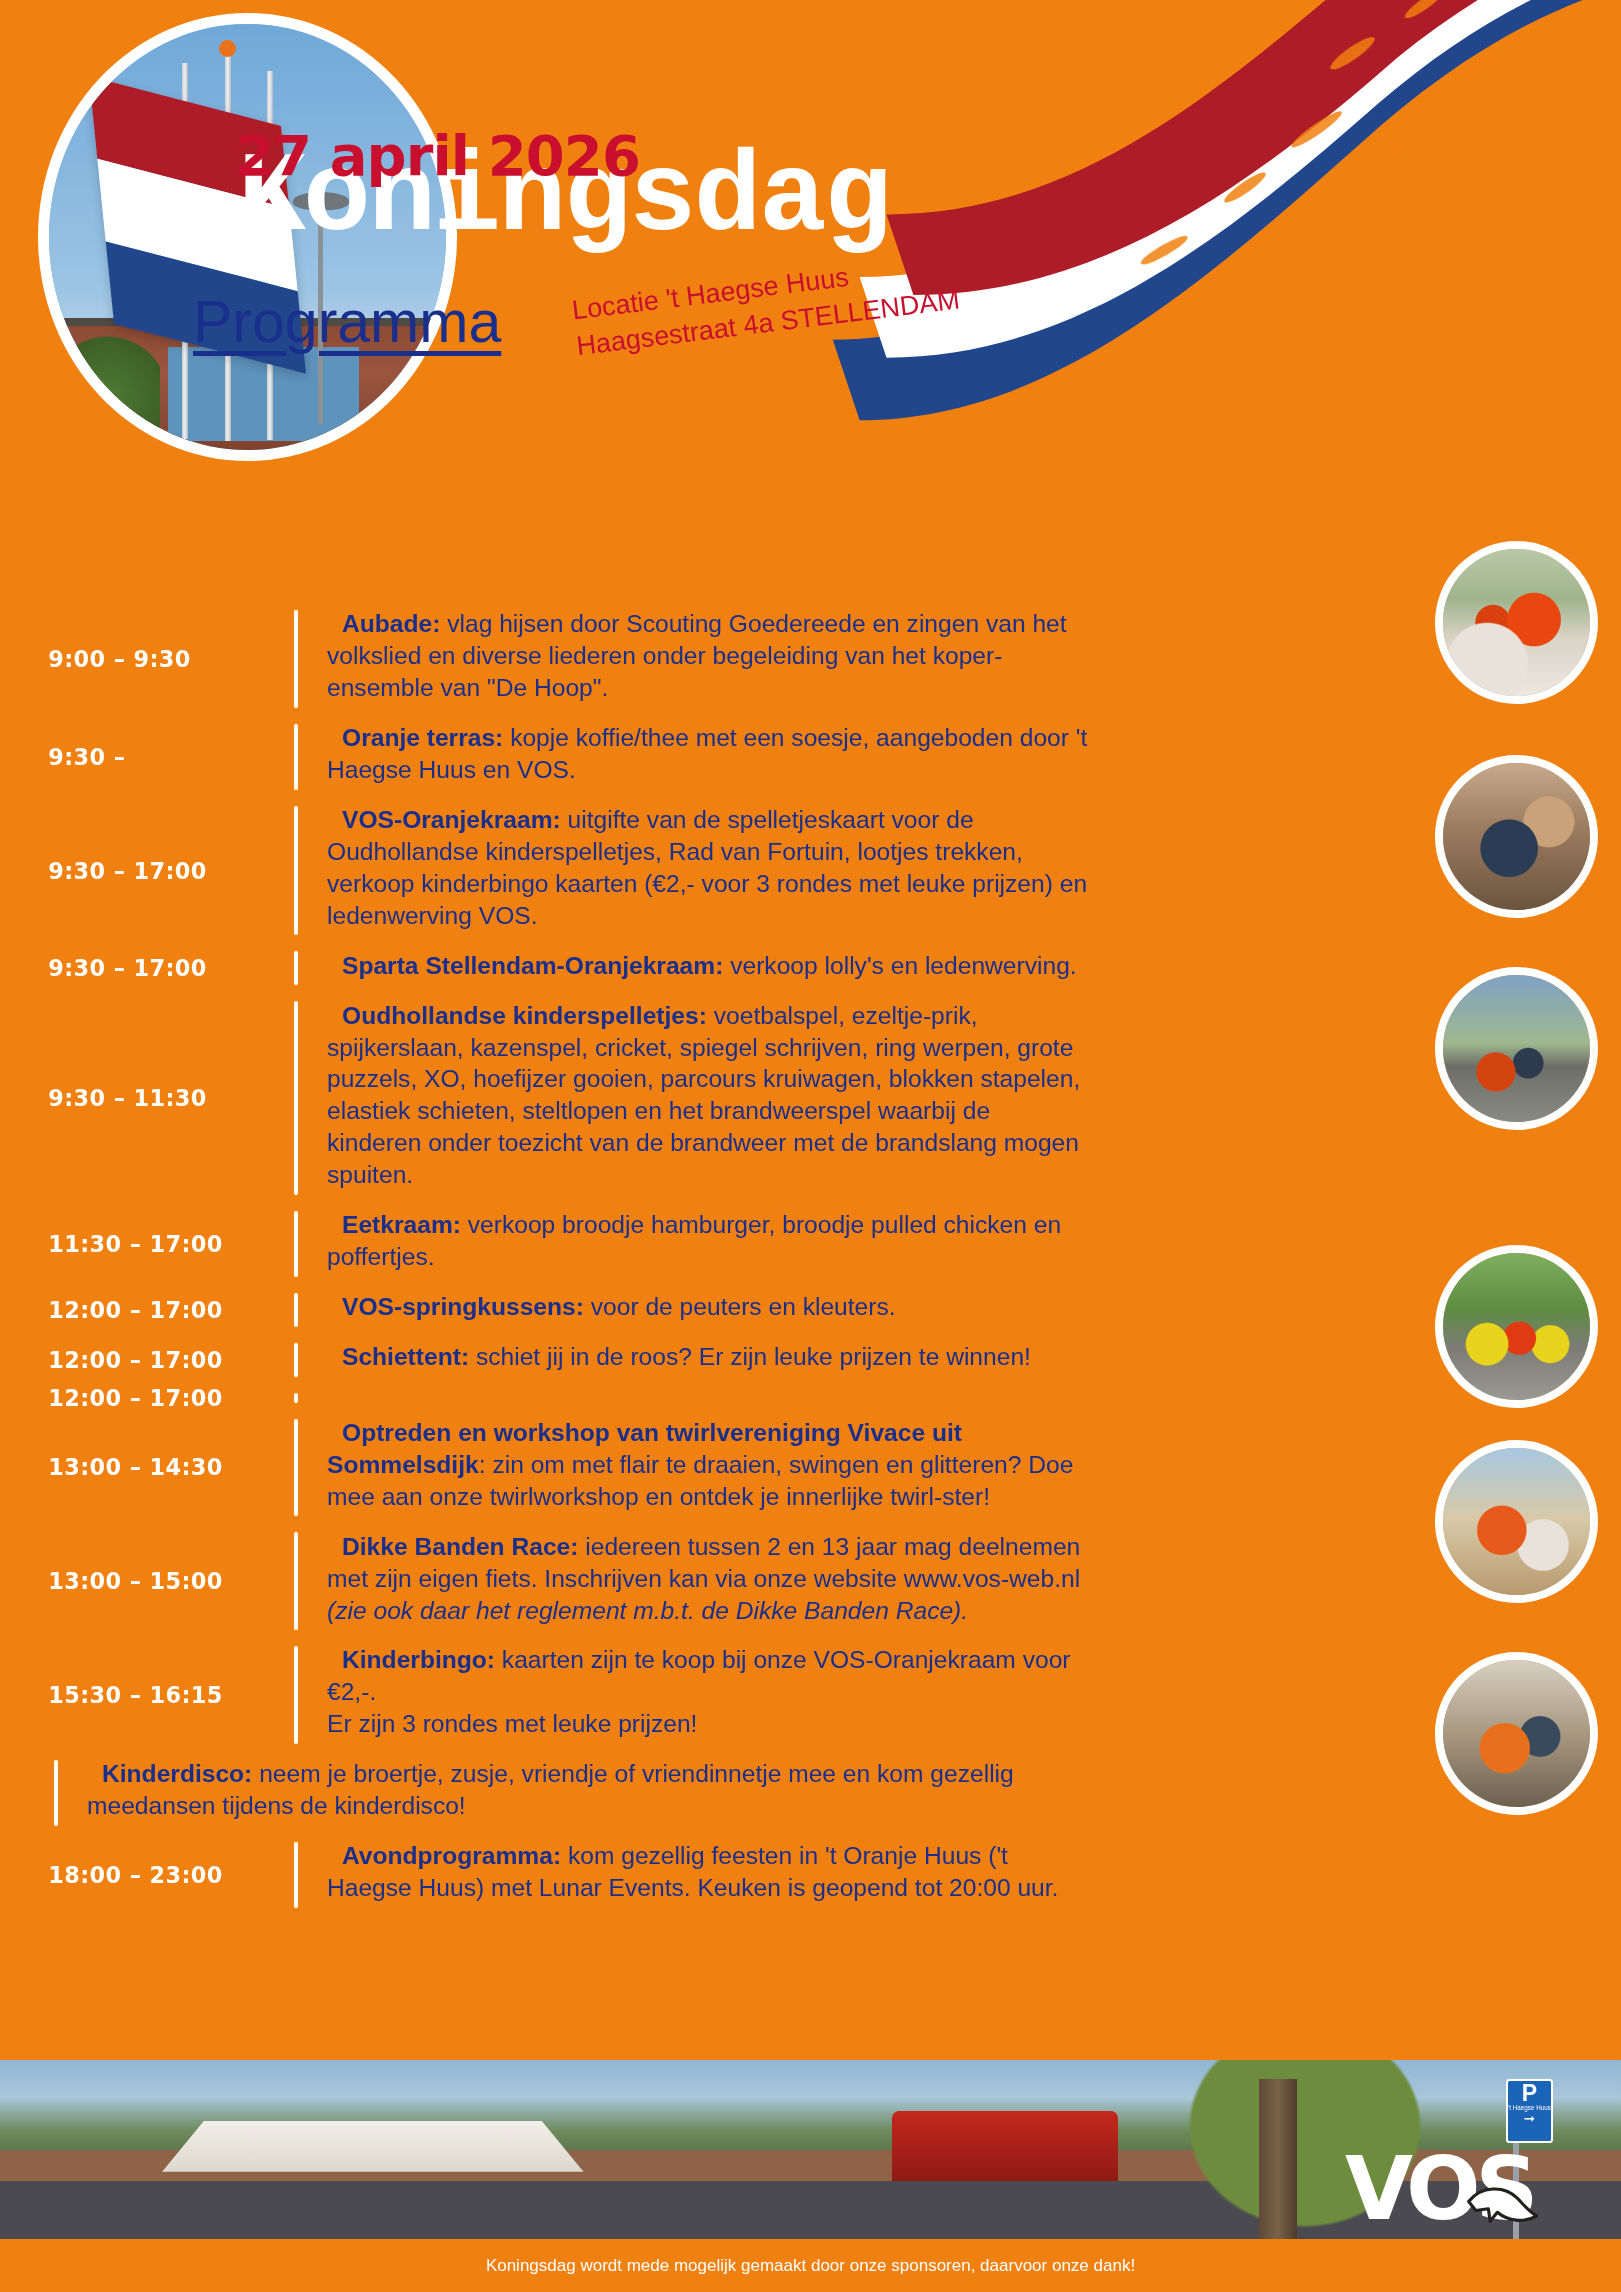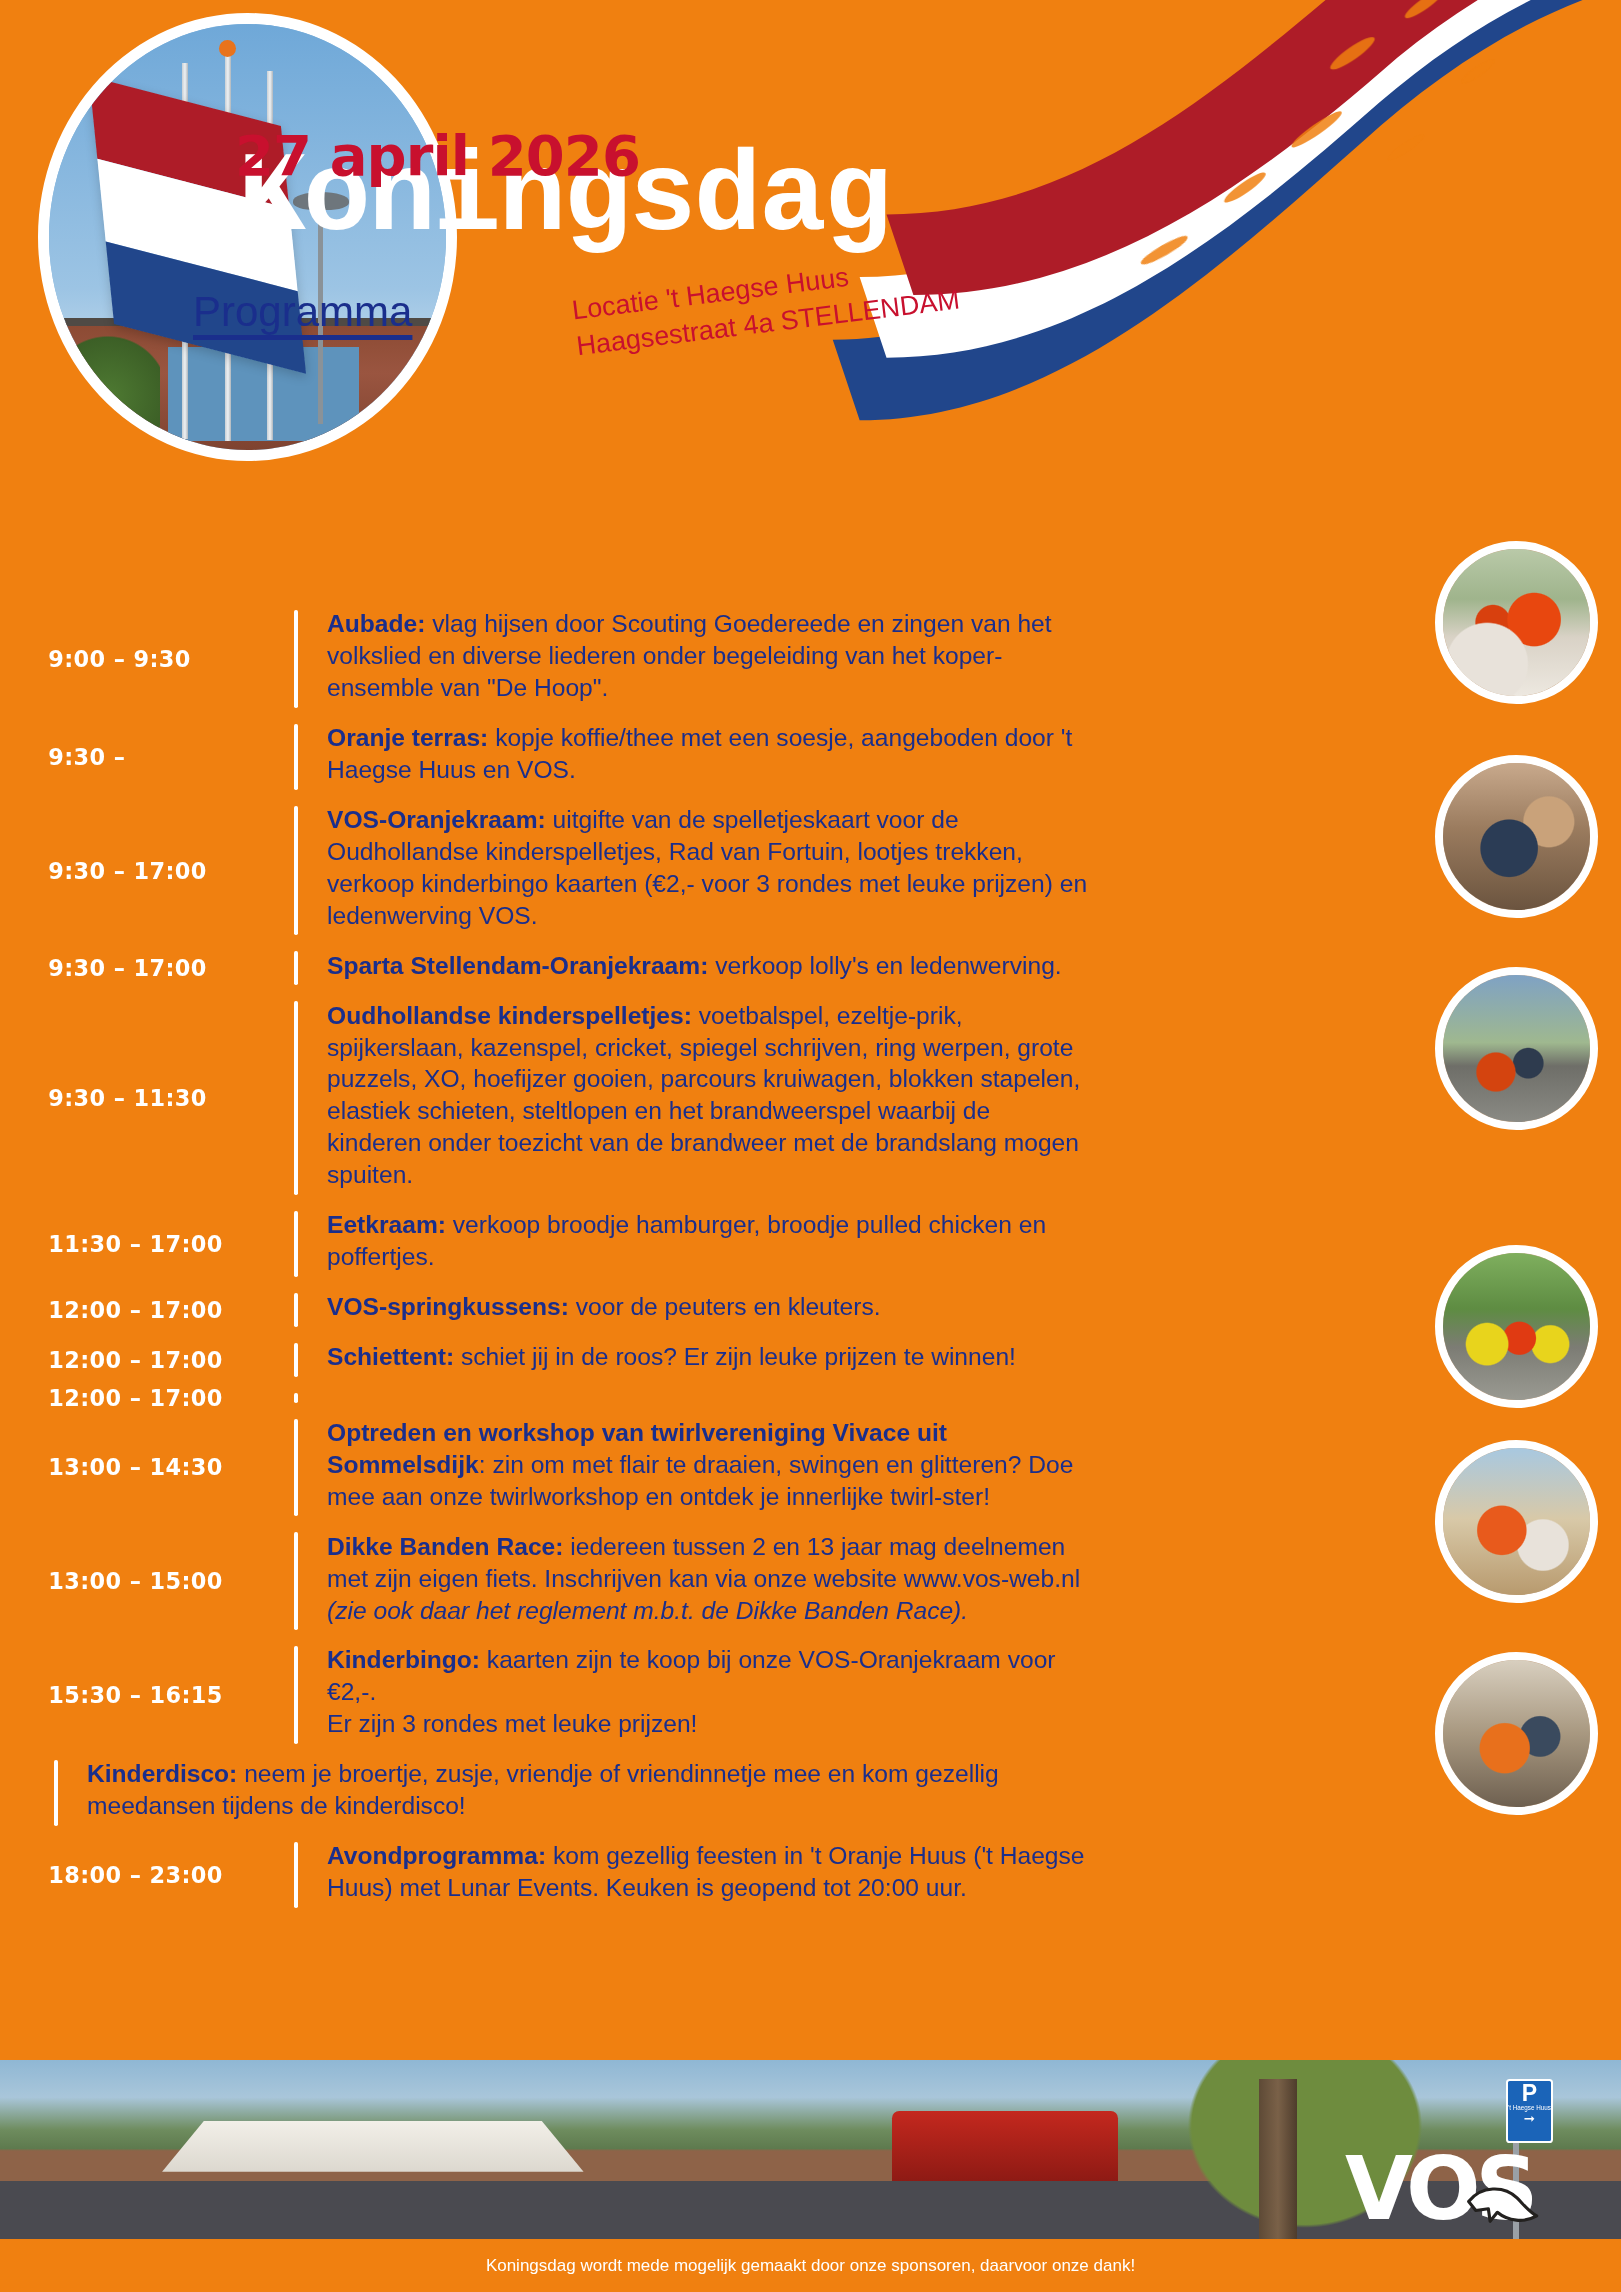--- a/index.html
+++ b/index.html
@@ -140,21 +140,21 @@
     line-height: 1;
     letter-spacing: -2.7px;
     color: #FFFFFF;
     z-index: 4;
   }
 
   .programma {
     position: absolute;
     left: 193px; top: 288px;
     font-family: "Liberation Sans", sans-serif;
-    font-size: 42px;
+    font-size: 59px;
     font-weight: 400;
     color: #1A2E8C;
     text-decoration: underline;
     text-decoration-thickness: 5.4px;
     text-underline-offset: 9px;
     z-index: 6;
   }
 
   .location {
     position: absolute;
@@ -203,21 +203,21 @@
     border-radius: 1.8px;
   }
   .desc {
     flex: 1 1 auto;
     padding: 6.3px 224px 11.6px 16px;
     color: #1A2E8C;
     font-size: 24.6px;
     line-height: 1.30;
     font-family: "Liberation Sans", sans-serif;
   }
-  .desc b { font-weight: 700; }
+  .desc b { font-weight: 700; margin-left: 15px; }
   .desc i { font-style: italic; }
 
   
   .side-photo {
     position: absolute;
     right: 23px;
     width: 163px;
     height: 163px;
     border-radius: 50%;
     border: 8px solid #FFFFFF;

